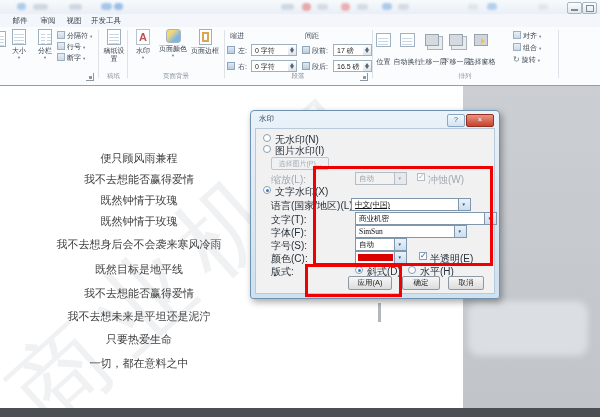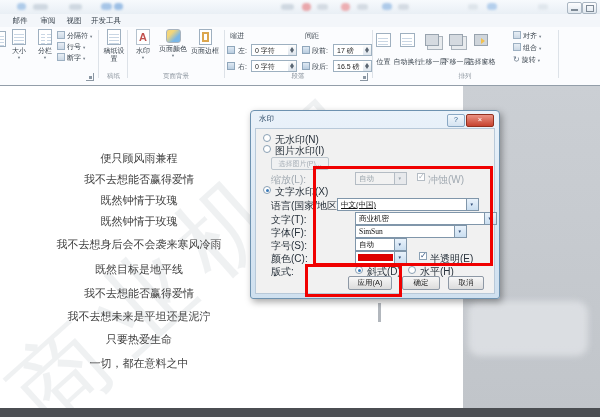--- a/index.html
+++ b/index.html
@@ -205,21 +205,21 @@
       <span class="radio" style="left:7px;top:16px"></span>
       <span class="flbl" style="left:19px;top:15px">图片水印(I)</span>
       <span class="sel-pic-btn" style="left:15px;top:28px;width:58px">选择图片(P)...</span>
       <span class="flbl dis" style="left:15px;top:44px">缩放(L):</span>
       <div class="combo dis" style="left:99px;top:43px;width:52px"><span>自动</span><span class="carrow"></span></div>
       <span class="chk dis" style="left:161px;top:44px"></span>
       <span class="flbl dis" style="left:172px;top:44px">冲蚀(W)</span>
       <span class="radio sel" style="left:7px;top:57px"></span>
       <span class="flbl" style="left:19px;top:56px">文字水印(X)</span>
       <span class="flbl" style="left:15px;top:70px">语言(国家/地区)(L):</span>
-      <div class="combo" style="left:81px;top:69px;width:142px"><span class="und">中文(中国)</span><span class="carrow"></span></div>
+      <div class="combo" style="left:95px;top:69px;width:120px"><span class="und">中文(中国)</span><span class="carrow"></span></div>
       <span class="flbl" style="left:15px;top:84px">文字(T):</span>
       <div class="combo" style="left:99px;top:83px;width:142px"><span>商业机密</span><span class="carrow"></span></div>
       <span class="flbl" style="left:15px;top:97px">字体(F):</span>
       <div class="combo" style="left:99px;top:96px;width:112px"><span class="serif">SimSun</span><span class="carrow"></span></div>
       <span class="flbl" style="left:15px;top:110px">字号(S):</span>
       <div class="combo" style="left:99px;top:109px;width:52px"><span>自动</span><span class="carrow"></span></div>
       <span class="flbl" style="left:15px;top:123px">颜色(C):</span>
       <div class="combo" style="left:99px;top:122px;width:52px">
           <span class="swatch" style="background-color: rgb(221, 0, 0);"></span>
           <span class="carrow"></span>

